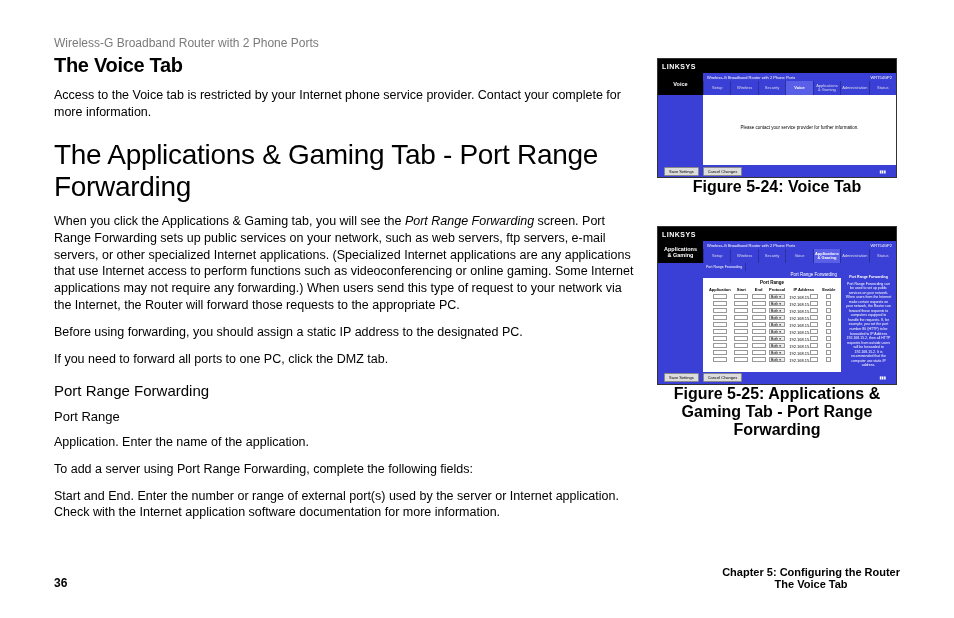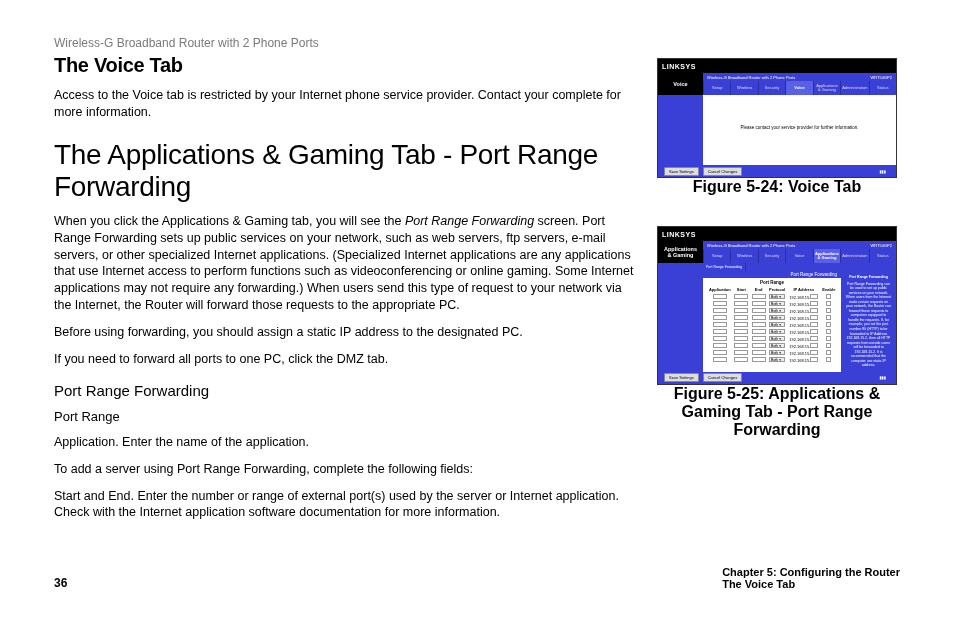--- a/index.html
+++ b/index.html
@@ -59,21 +59,21 @@
     position: absolute;
     bottom: 28px;
     left: 54px;
     right: 54px;
     display: flex;
     justify-content: space-between;
     align-items: flex-end;
     font-size: 11px;
   }
   .footer .page { font-size: 12px; font-weight: bold; }
-  .footer .chapter { text-align: left; font-weight: bold; }
+  .footer .chapter { text-align: center; font-weight: bold; }
   .figure-box { margin-bottom: 30px; text-align: center; }
   .figure-caption {
     font-size: 16px;
     font-weight: bold;
   }
   
   .router-ui {
     width: 240px;
     border: 1px solid #333;
     background: #fff;

